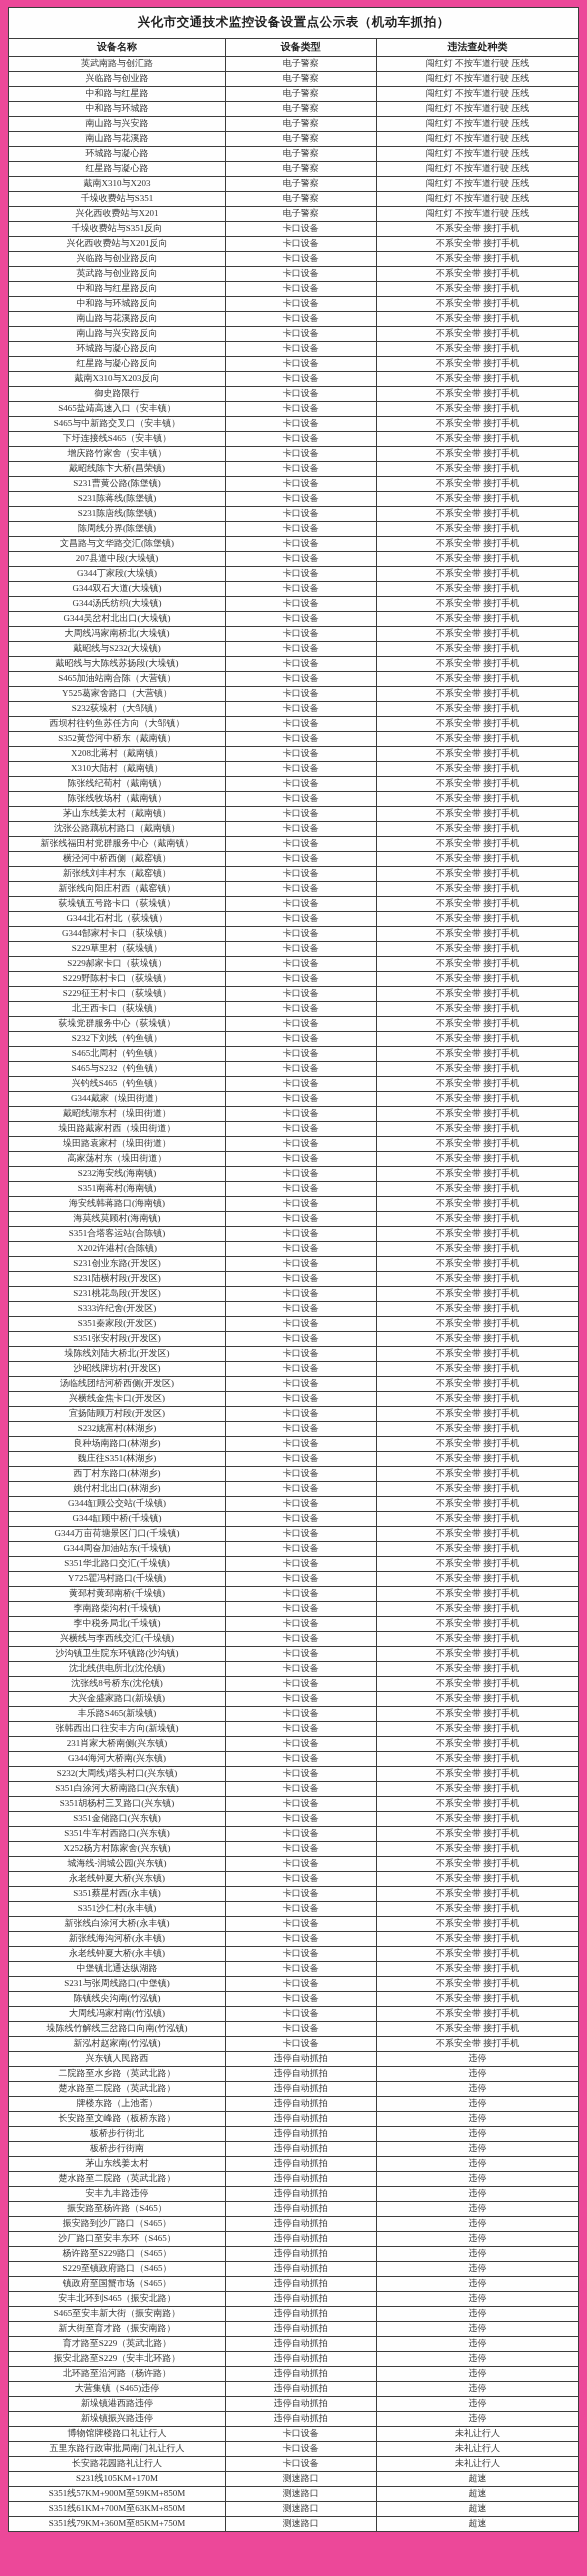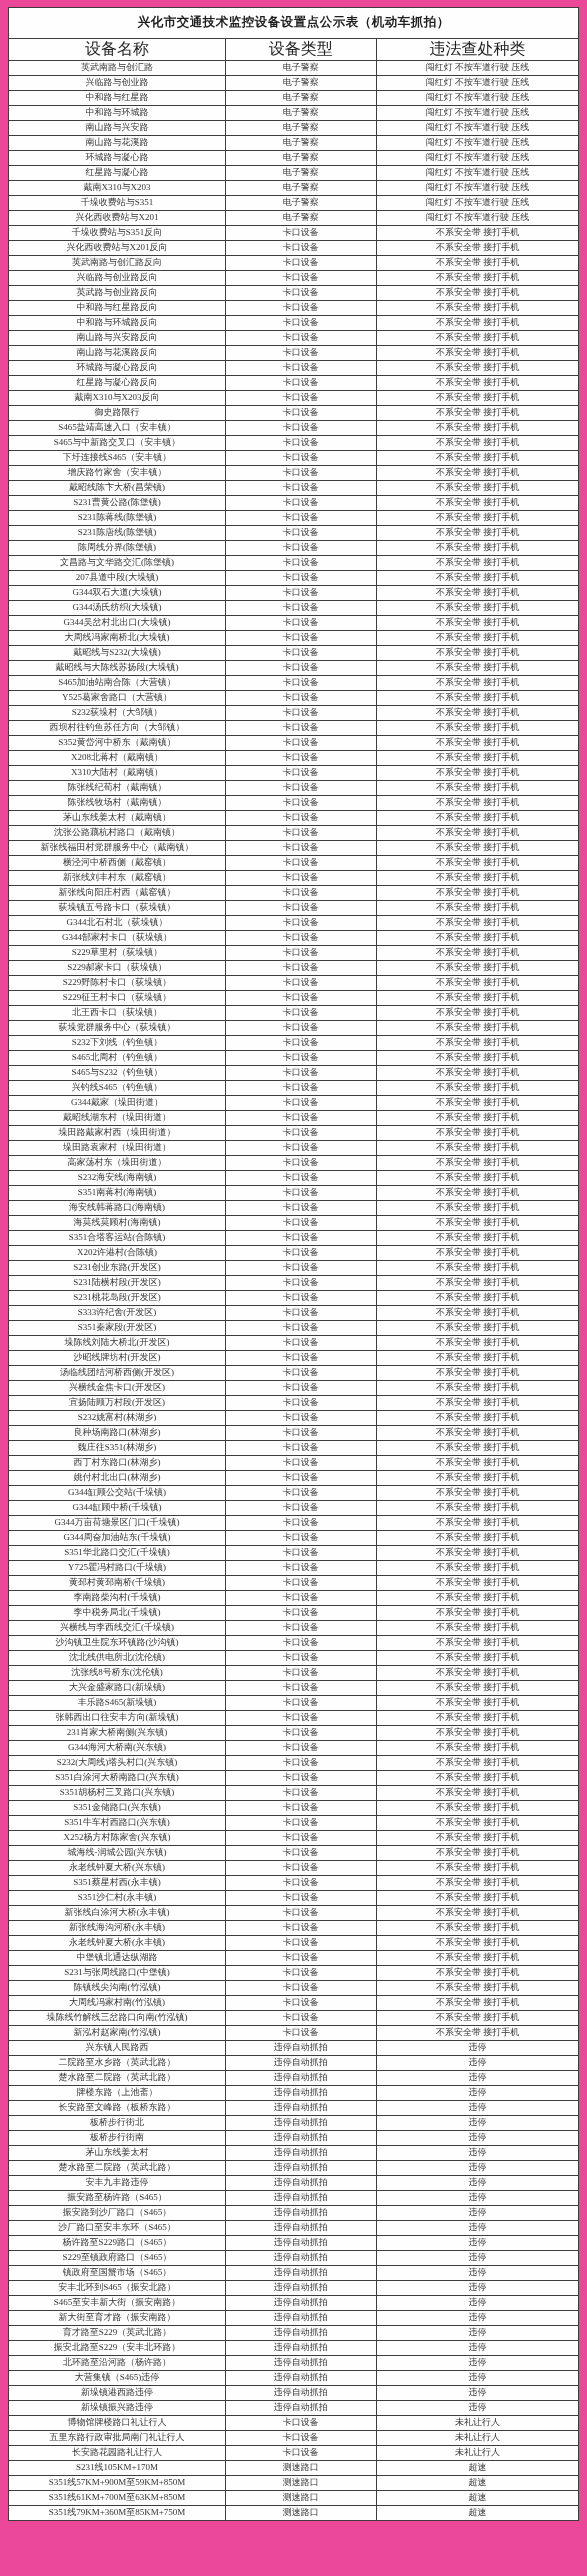--- a/index.html
+++ b/index.html
@@ -36,22 +36,22 @@
     vertical-align: middle;
     font-size: 12.5px;
     font-weight: bold;
     color: #1f1f1f;
     letter-spacing: 0.5px;
   }
   th.col-h {
     height: 17.4px;
     text-align: center;
     vertical-align: middle;
-    font-size: 16px;
-    font-weight: normal;
+    font-size: 10px;
+    font-weight: bold;
     color: #1f1f1f;
     padding: 0;
   }
   td.c {
     height: 14px;
     text-align: center;
     vertical-align: middle;
     font-size: 9px;
     line-height: 1.1;
     padding: 0 2.2px;
@@ -144,55 +144,50 @@
           <td class="c">千垛收费站与S351反向</td>
           <td class="c">卡口设备</td>
           <td class="c">不系安全带 接打手机</td>
         </tr>
         <tr>
           <td class="c">兴化西收费站与X201反向</td>
           <td class="c">卡口设备</td>
           <td class="c">不系安全带 接打手机</td>
         </tr>
         <tr>
-          <td class="c">英武南路与创汇路反向</td>
-          <td class="c">卡口设备</td>
-          <td class="c">不系安全带 接打手机</td>
-        </tr>
-        <tr>
           <td class="c">兴临路与创业路反向</td>
           <td class="c">卡口设备</td>
           <td class="c">不系安全带 接打手机</td>
         </tr>
         <tr>
           <td class="c">英武路与创业路反向</td>
           <td class="c">卡口设备</td>
           <td class="c">不系安全带 接打手机</td>
         </tr>
         <tr>
           <td class="c">中和路与红星路反向</td>
           <td class="c">卡口设备</td>
           <td class="c">不系安全带 接打手机</td>
         </tr>
         <tr>
           <td class="c">中和路与环城路反向</td>
           <td class="c">卡口设备</td>
           <td class="c">不系安全带 接打手机</td>
         </tr>
         <tr>
+          <td class="c">南山路与花溪路反向</td>
+          <td class="c">卡口设备</td>
+          <td class="c">不系安全带 接打手机</td>
+        </tr>
+        <tr>
           <td class="c">南山路与兴安路反向</td>
           <td class="c">卡口设备</td>
           <td class="c">不系安全带 接打手机</td>
         </tr>
         <tr>
-          <td class="c">南山路与花溪路反向</td>
-          <td class="c">卡口设备</td>
-          <td class="c">不系安全带 接打手机</td>
-        </tr>
-        <tr>
           <td class="c">环城路与凝心路反向</td>
           <td class="c">卡口设备</td>
           <td class="c">不系安全带 接打手机</td>
         </tr>
         <tr>
           <td class="c">红星路与凝心路反向</td>
           <td class="c">卡口设备</td>
           <td class="c">不系安全带 接打手机</td>
         </tr>
         <tr>
@@ -254,20 +249,25 @@
           <td class="c">文昌路与文华路交汇(陈堡镇)</td>
           <td class="c">卡口设备</td>
           <td class="c">不系安全带 接打手机</td>
         </tr>
         <tr>
           <td class="c">207县道中段(大垛镇)</td>
           <td class="c">卡口设备</td>
           <td class="c">不系安全带 接打手机</td>
         </tr>
         <tr>
+          <td class="c">G344丁家段(大垛镇)</td>
+          <td class="c">卡口设备</td>
+          <td class="c">不系安全带 接打手机</td>
+        </tr>
+        <tr>
           <td class="c">G344双石大道(大垛镇)</td>
           <td class="c">卡口设备</td>
           <td class="c">不系安全带 接打手机</td>
         </tr>
         <tr>
           <td class="c">G344汤氏纺织(大垛镇)</td>
           <td class="c">卡口设备</td>
           <td class="c">不系安全带 接打手机</td>
         </tr>
         <tr>
@@ -500,20 +500,25 @@
           <td class="c">卡口设备</td>
           <td class="c">不系安全带 接打手机</td>
         </tr>
         <tr>
           <td class="c">S333许纪舍(开发区)</td>
           <td class="c">卡口设备</td>
           <td class="c">不系安全带 接打手机</td>
         </tr>
         <tr>
           <td class="c">S351秦家段(开发区)</td>
+          <td class="c">卡口设备</td>
+          <td class="c">不系安全带 接打手机</td>
+        </tr>
+        <tr>
+          <td class="c">S351张安村段(开发区)</td>
           <td class="c">卡口设备</td>
           <td class="c">不系安全带 接打手机</td>
         </tr>
         <tr>
           <td class="c">垛陈线刘陆大桥北(开发区)</td>
           <td class="c">卡口设备</td>
           <td class="c">不系安全带 接打手机</td>
         </tr>
         <tr>
           <td class="c">沙昭线牌坊村(开发区)</td>

